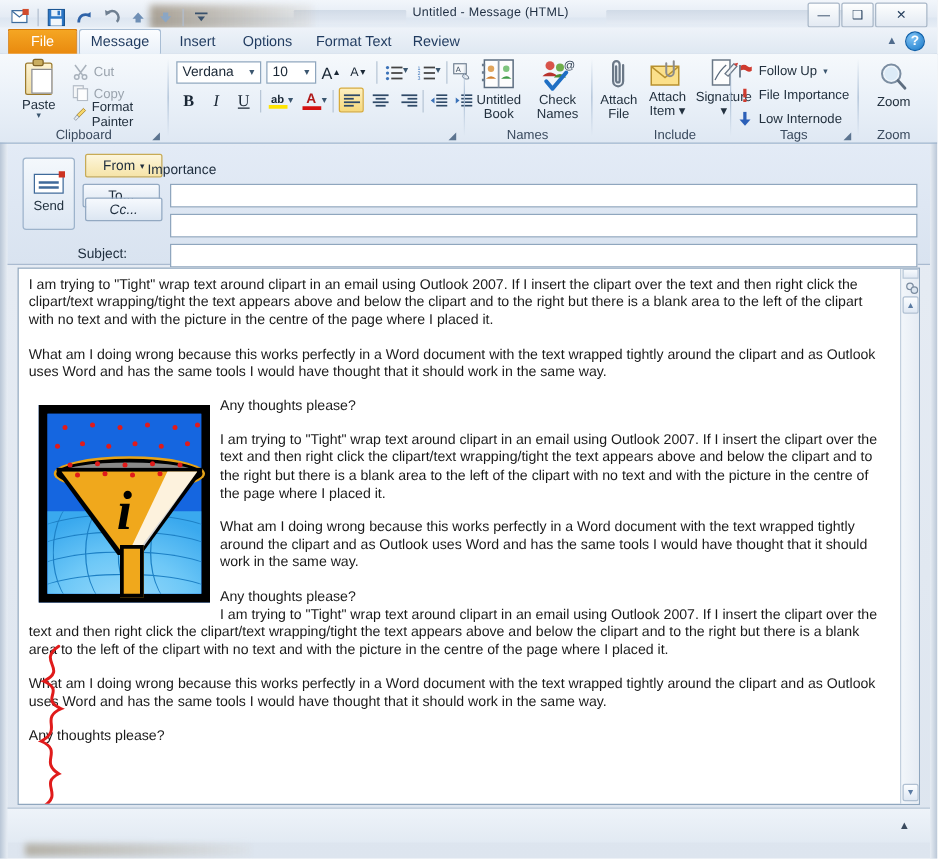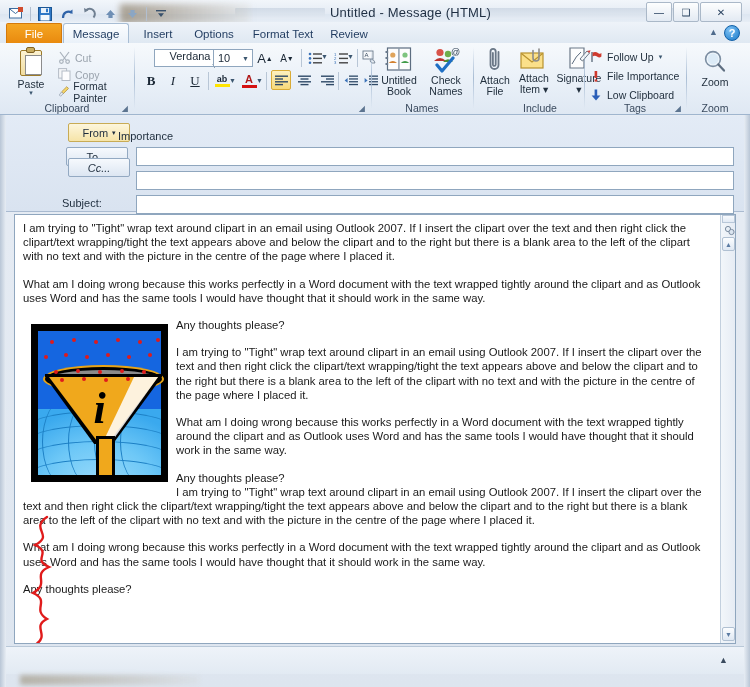--- a/index.html
+++ b/index.html
@@ -25,21 +25,21 @@
   #frame-left { left: 0; }
   #frame-right { right: 0; background: linear-gradient(90deg,#e7edf4,#b9c6d6); }
 
   
   #titlebar {
     position: absolute; left: 0; top: 0; width: 750px; height: 28px;
     background: linear-gradient(180deg,#f2f6fb 0%, #e4ebf4 48%, #dde6f1 52%, #eef3f9 100%);
   }
   #title-text {
     position: absolute; left: 330px; top: 5px;
-    font-size: 13px; color: #1e2e42; white-space: nowrap;
+    font-size: 10px; color: #1e2e42; white-space: nowrap;
     letter-spacing: .2px;
   }
   .title-blur {
     position: absolute; height: 11px;
     background: linear-gradient(180deg,#c9d4e2,#e6ecf4);
     opacity: .75; top: 8px; border-radius: 1px;
   }
 
   
   #qat {
@@ -481,21 +481,21 @@
         <div style="margin-top:1px;">Paste</div>
         <div style="font-size:7px;color:#3b566f;line-height:6px;">▾</div>
       </div>
 
       <div class="rgroup-label">Clipboard</div>
       <div style="position:absolute;right:6px;bottom:2px;font-size:8px;color:#5c7490;">◢</div>
     </div>
     <div class="rgroup-sep" style="left:134px;"></div>
 
     <div class="rgroup" style="left:135px;width:235px;">
-      <div class="combo" style="left:19px;top:6px;width:68px;flex-direction:column;">
+      <div class="combo" style="left:6px;top:6px;width:68px;">
         <span>Verdana</span>
         <span class="arrow">▼</span>
       </div>
       <div class="combo" style="left:78px;top:6px;width:40px;">
         <span>10</span>
         <span class="arrow">▼</span>
       </div>
 
       <div class="btn-sq" style="left:120px;top:5px;">
         <span style="font-size:13px;">A</span>
@@ -691,41 +691,47 @@
           <rect x="4.6" y="1" width="2.6" height="7" fill="#cf3a2e"></rect>
           <rect x="4.6" y="9.4" width="2.6" height="2.2" fill="#cf3a2e"></rect>
         </svg>
         <span>File Importance</span>
       </div>
       <div class="tagrow" style="left:5px;top:44px;">
         <svg width="12" height="12" viewBox="0 0 12 12">
           <rect x="4.6" y="0.5" width="2.6" height="7" fill="#2b5fb8"></rect>
           <path d="M1.6 6.6 L10.4 6.6 L6 11.6 Z" fill="#2b5fb8"></path>
         </svg>
-        <span>Low Clipboard</span>
+        <span>Low Internode</span>
       </div>
       <div class="rgroup-label">Tags</div>
       <div style="position:absolute;right:4px;bottom:2px;font-size:8px;color:#5c7490;">◢</div>
     </div>
     <div class="rgroup-sep" style="left:686px;"></div>
 
     <div class="rgroup" style="left:687px;width:56px;">
       <div class="bigbtn" style="left:3px;width:50px;top:6px;">
         <svg width="26" height="26" viewBox="0 0 26 26">
           <circle cx="11" cy="10" r="7.4" fill="#eef5fb" stroke="#7c8ea2" stroke-width="1.6"></circle>
           <circle cx="11" cy="10" r="5.4" fill="#dcebf7"></circle>
           <path d="M16.4 15.4 L22 21.6" stroke="#5e6e80" stroke-width="2.2" stroke-linecap="round"></path>
         </svg>
         <div class="lbl">Zoom</div>
       </div>
       <div class="rgroup-label">Zoom</div>
     </div>
   </div>
 
   <div id="msghdr">
+    <div id="send-btn">
+      <div class="env-icon">
+        <div class="env-dot"></div>
+      </div>
+      <div style="margin-top:4px;">Send</div>
+    </div>
 
     <div class="hdr-btn from" style="left:62px;top:7px;">
       <span>From</span>
       <span style="font-size:7px;margin-left:4px;">▾</span>
     </div>
     <div class="hdr-btn" style="left:60px;top:31px;">
       <span>To...</span>
     </div>
     <div class="hdr-btn" style="left:62px;top:42px;font-style:italic;">
       <span>Cc...</span>

